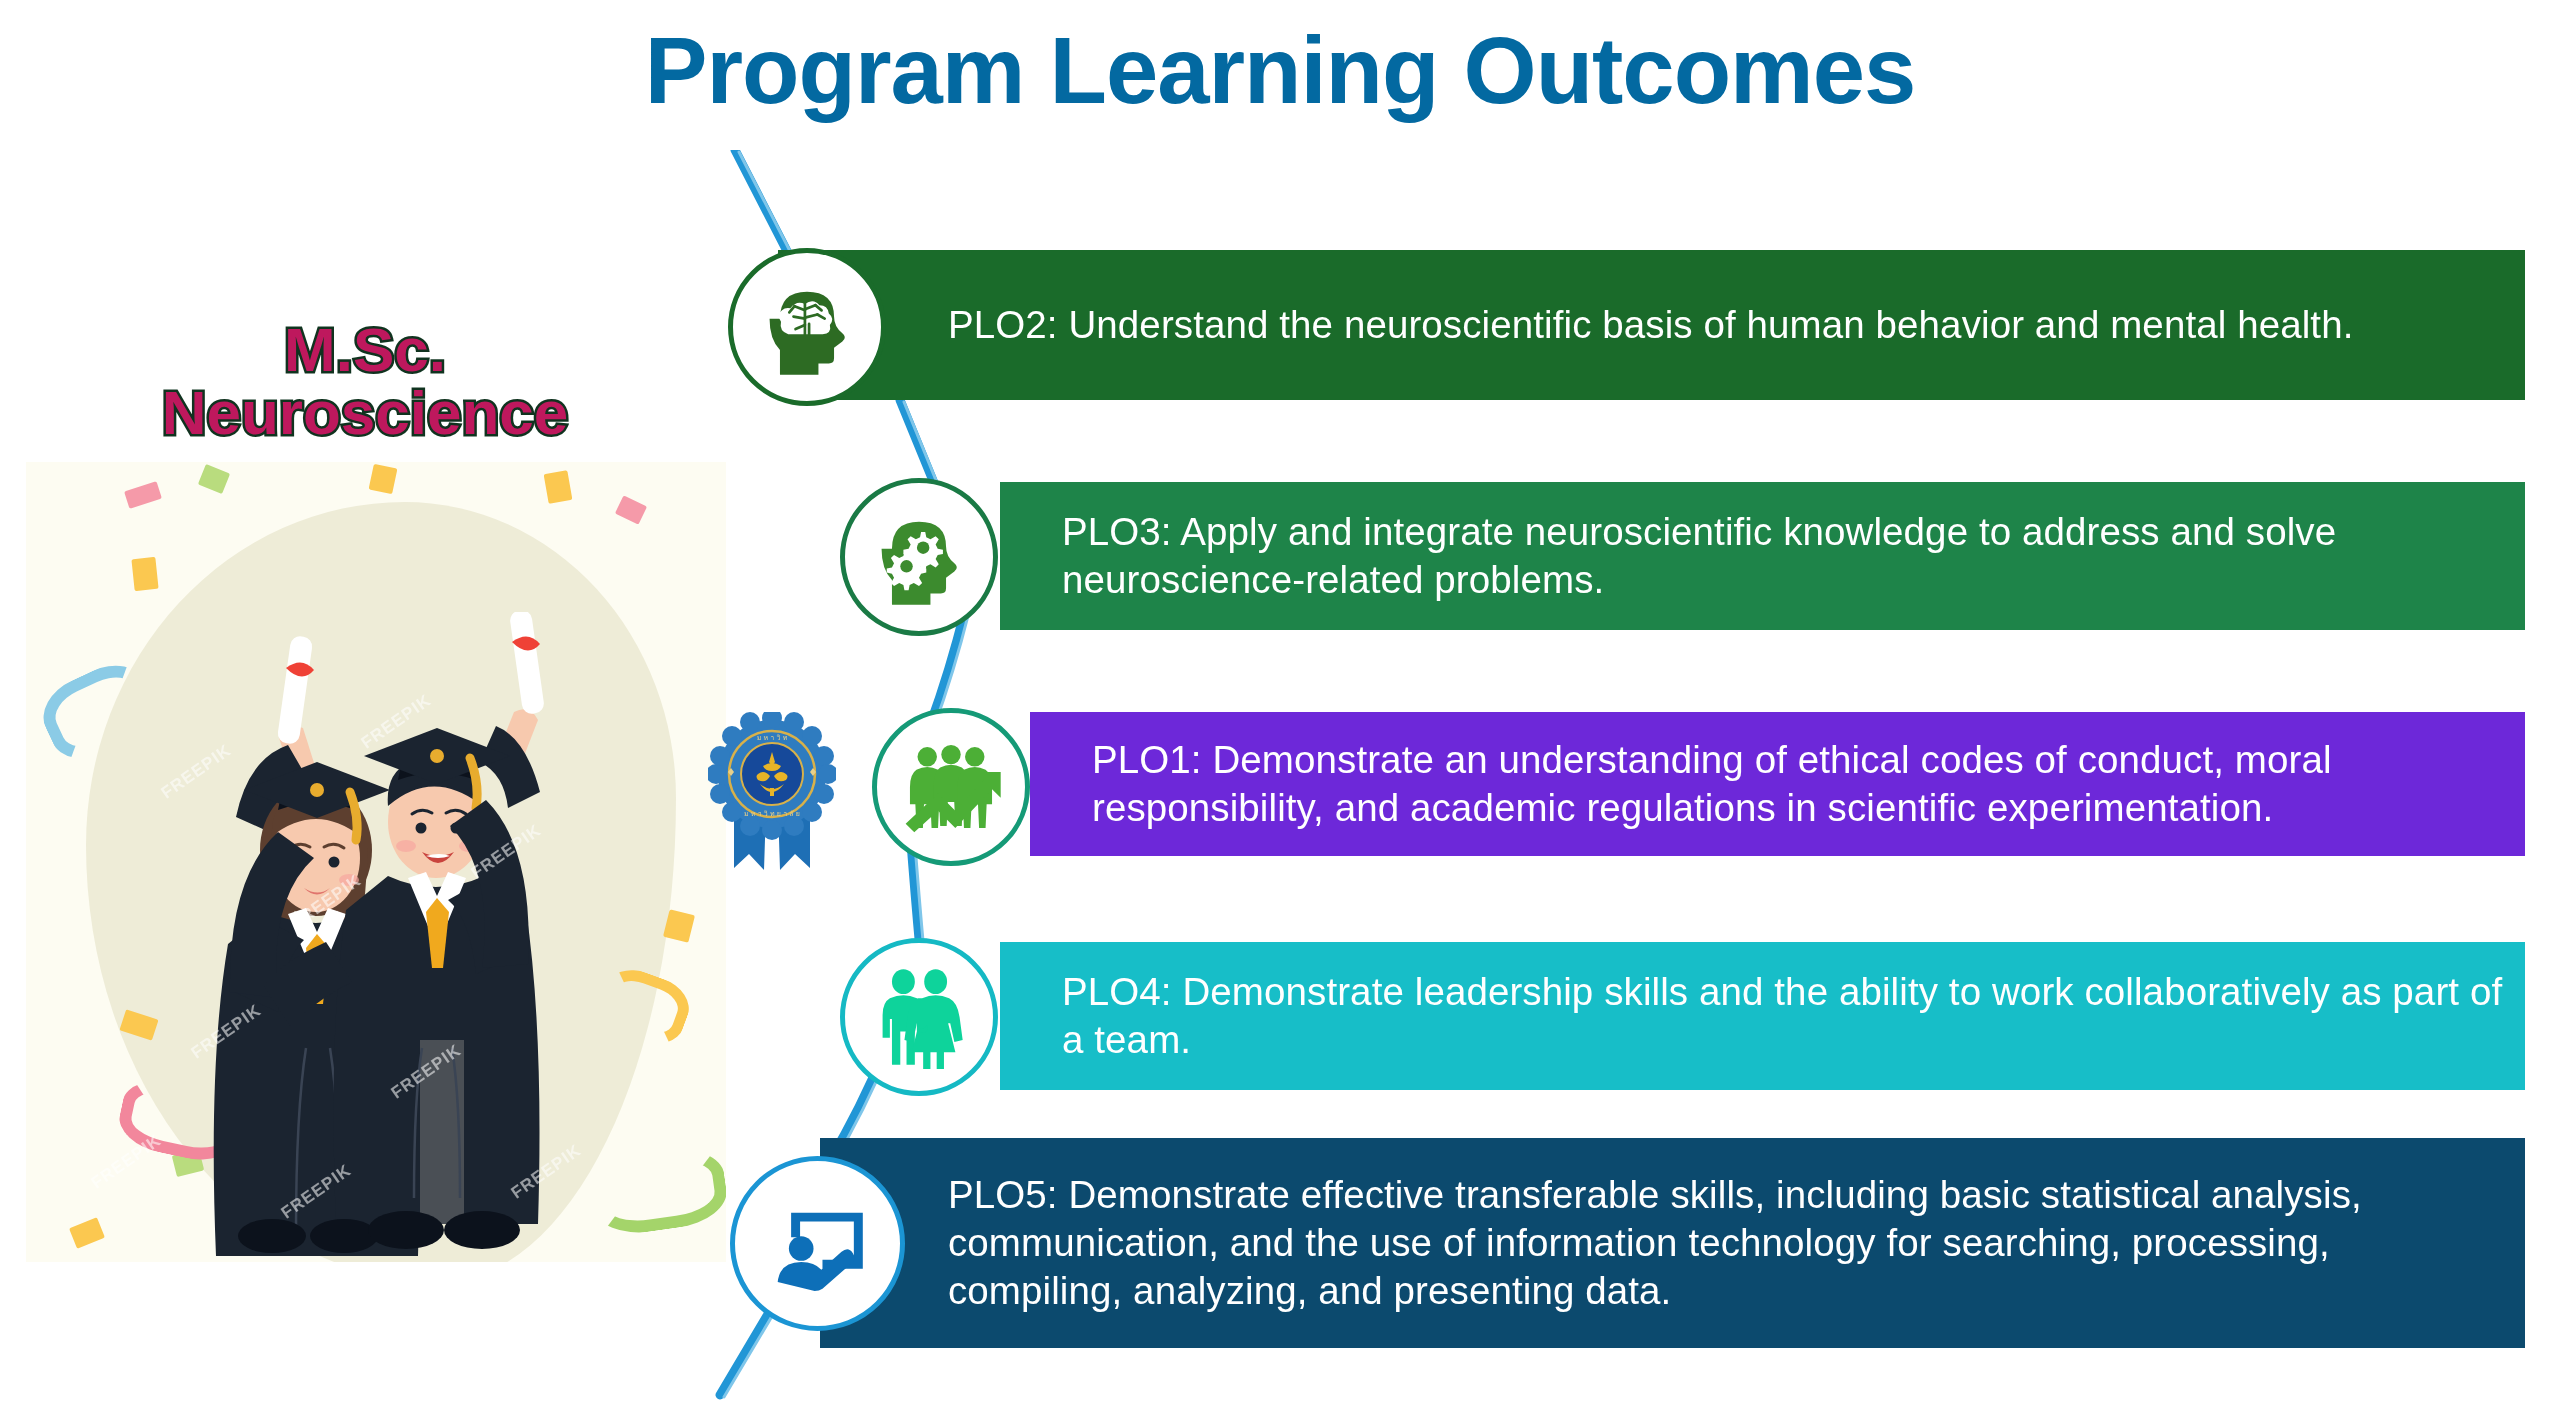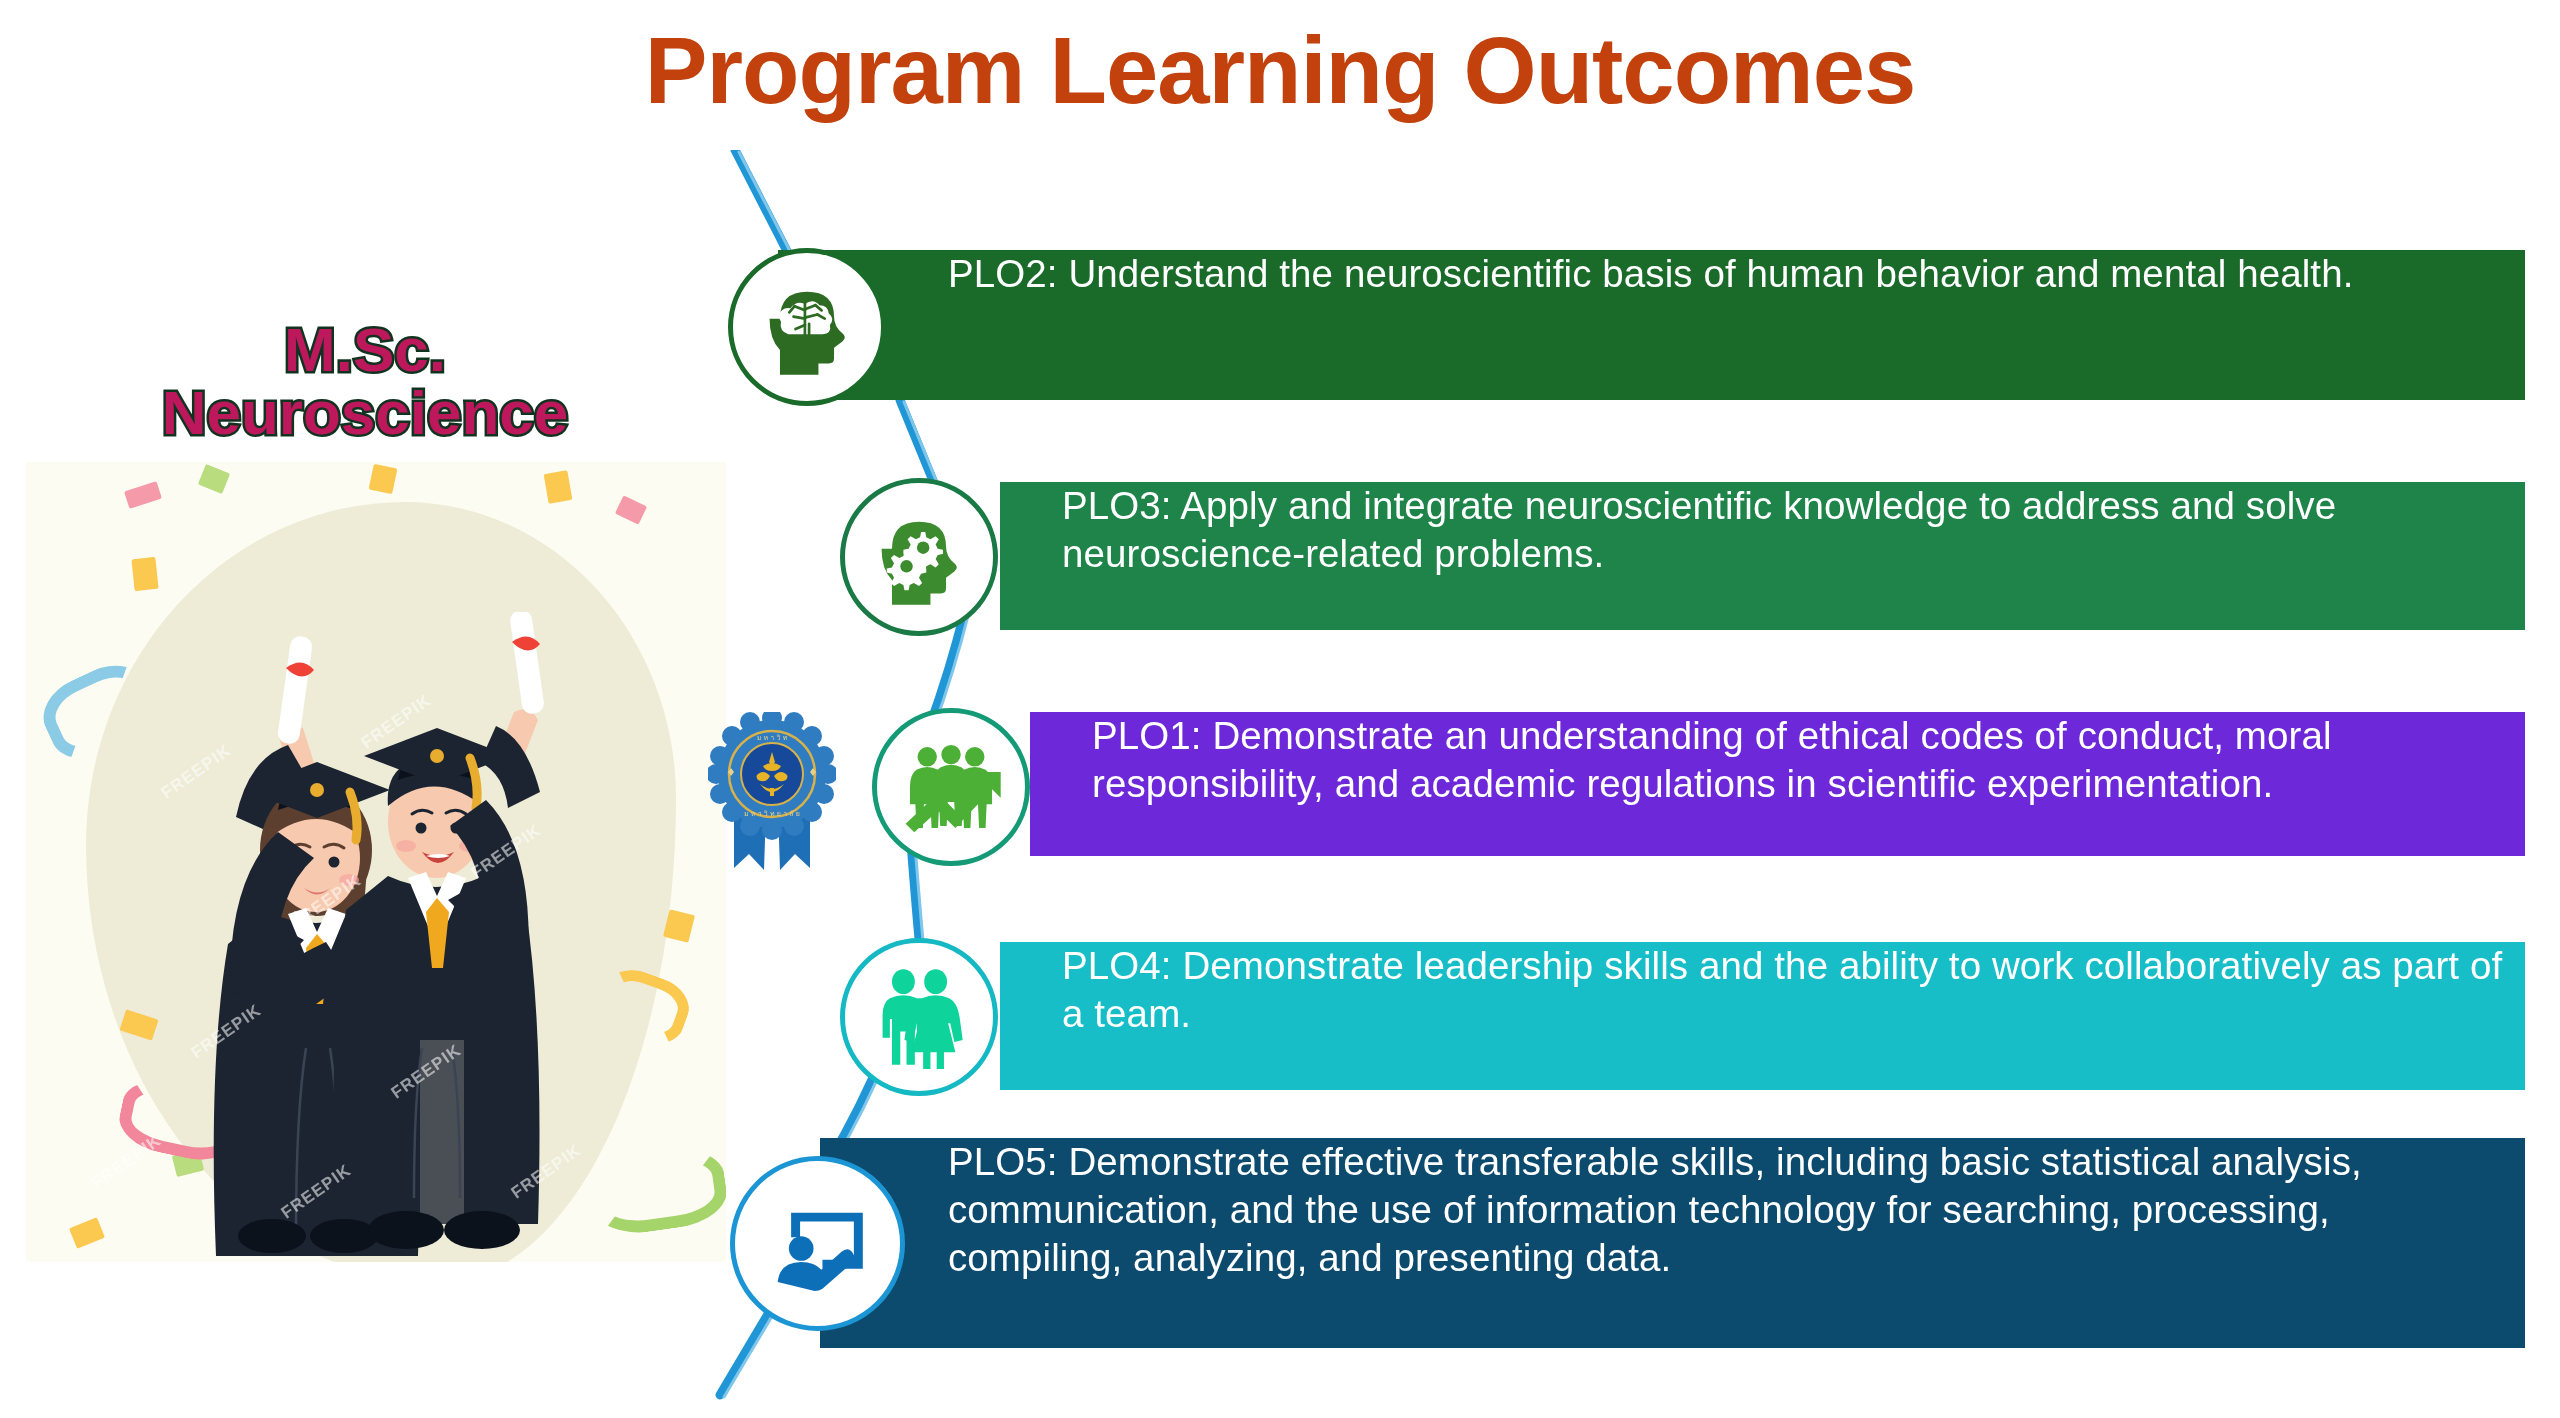--- a/index.html
+++ b/index.html
@@ -17,21 +17,21 @@
 
   
   #page-title {
     position: absolute;
     left: 0;
     top: 22px;
     width: 2560px;
     text-align: center;
     font-size: 94px;
     font-weight: bold;
-    color: #c2410c;
+    color: #0369a1;
     letter-spacing: -1px;
     line-height: 1.05;
     white-space: nowrap;
   }
 
   
   #illustration-panel {
     position: absolute;
     left: 26px;
     top: 462px;
@@ -108,21 +108,21 @@
   
   .plo-row {
     position: absolute;
     z-index: 10;
   }
   .plo-band {
     position: absolute;
     color: #ffffff;
     box-sizing: border-box;
     display: flex;
-    align-items: flex-start;
+    align-items: center;
   }
   .plo-text {
     font-size: 38.5px;
     line-height: 1.25;
     letter-spacing: 0.1px;
     color: #ffffff;
   }
   .plo-circle {
     position: absolute;
     border-radius: 50%;

